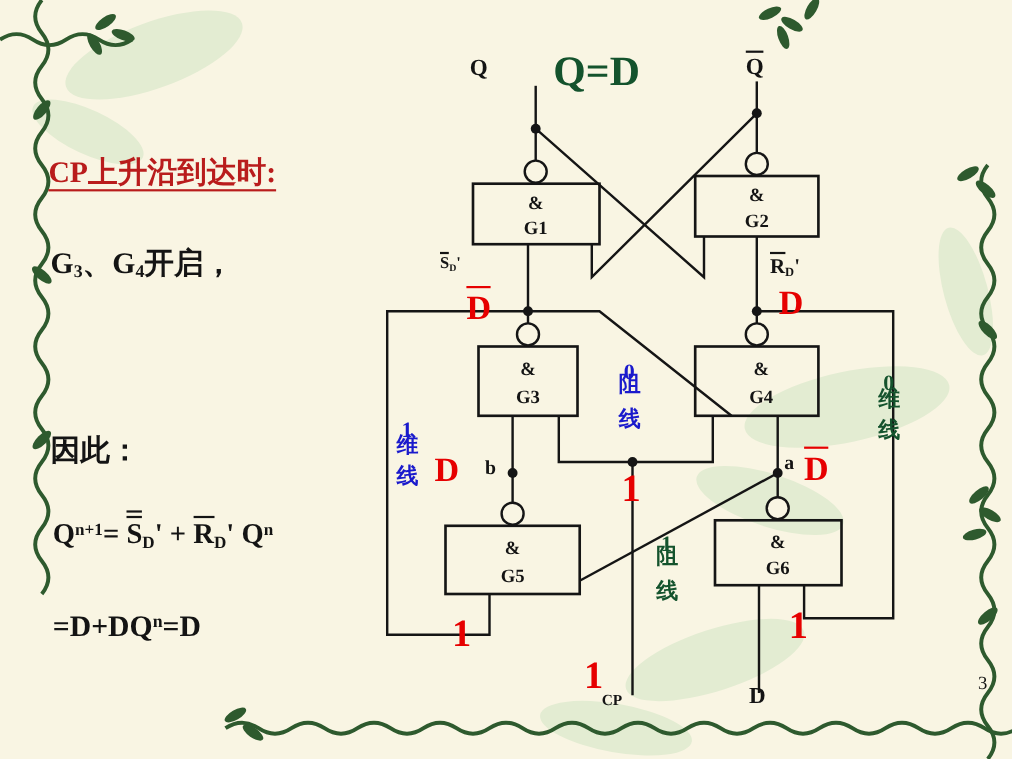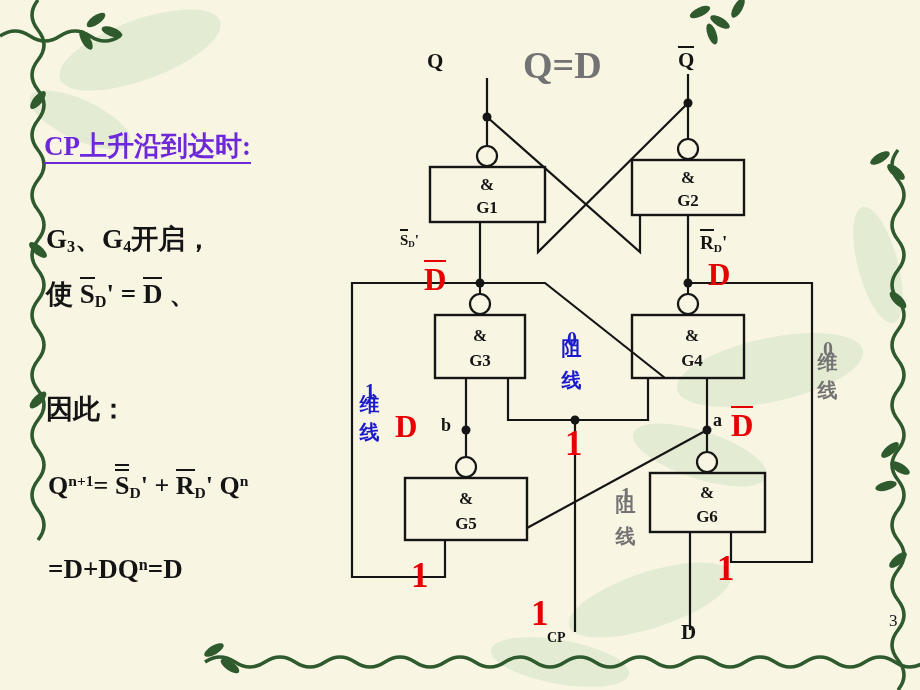--- a/index.html
+++ b/index.html
@@ -1,23 +1,23 @@
 <!DOCTYPE html>
 <html><head>
 <meta charset="utf-8">
 <style>
   html,body{margin:0;padding:0;background:#777;}
   .page{position:relative;width:920px;height:690px;background:#f9f5e3;overflow:hidden;
         font-family:"Liberation Serif","DejaVu Serif",serif;color:#141414;}
   svg.layer{position:absolute;left:0;top:0;}
   .lbl{position:absolute;line-height:1.12;white-space:nowrap;}
   .b{font-weight:bold;}
-  .red{color:#737373;margin-left:20px;}
+  .red{color:#14532d;}
   .blue{color:#1a1acc;}
-  .magenta{color:#6d28d9;}
+  .magenta{color:#b91c1c;margin-top:10px;}
   .ov{display:inline-block;line-height:1;border-top:2.5px solid currentColor;padding-top:2px;}
   .ov2{display:inline-block;line-height:1;border-top:7px double currentColor;padding-top:2px;}
   .sb{font-size:0.6em;vertical-align:-0.25em;}
   .sp{font-size:0.6em;vertical-align:0.5em;}
   .vtext{position:absolute;writing-mode:vertical-rl;text-orientation:upright;font-weight:bold;
          font-size:20px;letter-spacing:4px;line-height:1;}
   .title{font-size:27px;font-weight:bold;border-bottom:2.5px solid currentColor;padding-bottom:1px;}
   .stmt{font-size:27px;font-weight:bold;}
   .stmt2{font-size:26px;font-weight:bold;}
   .big1{font-size:35px;font-weight:bold;color:#e60000;}
@@ -136,23 +136,20 @@
       <text class="gt" x="707" y="522">G6</text>
     </g>
   </svg>
 
   <div class="lbl title magenta" style="left:44px;top:131px;">CP上升沿到达时:</div>
 
   <div class="lbl stmt" style="left:46px;top:224px;text-align:center;">
     <span>G</span><span class="sb">3</span><span>、G</span><span class="sb">4</span><span>开启，</span>
   </div>
 
-  <div class="lbl stmt" style="left:46px;top:277px;">
-    <span>使 </span><span class="ov">S</span><span class="sb">D</span><span>'</span><span> = </span><span class="ov">D</span><span> 、</span>
-  </div>
 
 
   <div class="lbl stmt" style="left:46px;top:394px;text-align:right;">因此：</div>
 
   <div class="lbl stmt2" style="left:48px;top:464px;">
     <span>Q</span><span class="sp">n+1</span><span>= </span><span class="ov2">S</span><span class="sb">D</span><span>' </span><span>+ </span><span class="ov">R</span><span class="sb">D</span><span>' </span><span>Q</span><span class="sp">n</span>
   </div>
 
   <div class="lbl stmt" style="left:48px;top:554px;">
     <span>=D+DQ</span><span class="sp">n</span><span>=D</span>

